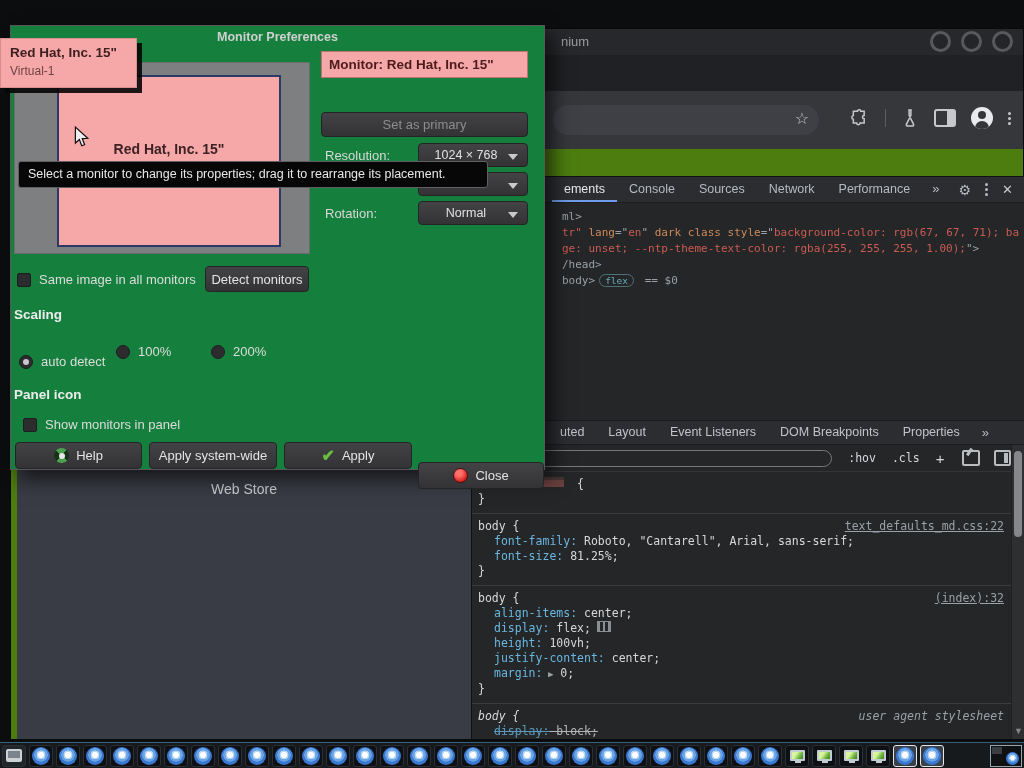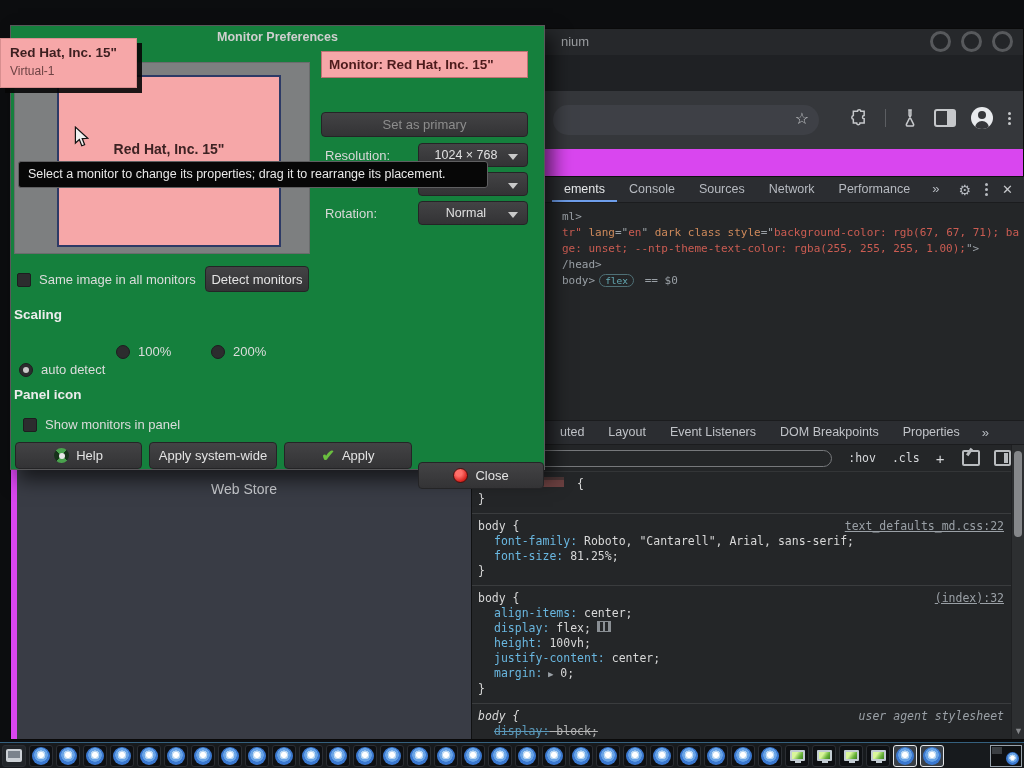--- a/index.html
+++ b/index.html
@@ -13,21 +13,21 @@
         background:radial-gradient(circle at 40% 40%,#23301c 0 45%,#11150f 80%);position:relative;}
   .logo::after{content:"";position:absolute;left:4px;top:4px;border-left:8px solid #7ac143;
                border-top:4px solid transparent;border-bottom:4px solid transparent;}
   .menus{display:flex;align-items:center;height:100%;}
   .menu-item{padding:0 11px;font-size:13.5px;color:#e2e4e5;line-height:25px;}
   .panel-right{margin-left:auto;display:flex;align-items:center;gap:8px;padding-right:8px;}
   .ind{width:4px;height:14px;background:repeating-linear-gradient(#8e9092 0 2px,transparent 2px 5px);opacity:.7;}
   .clock{font-size:13px;color:#e2e4e5;}
 
   
-  .browser{position:absolute;left:10px;top:28px;width:1014px;height:712px;background:#d946ef;
+  .browser{position:absolute;left:10px;top:28px;width:1014px;height:712px;background:#4d7c0f;
            border:1px solid #0a0a0a;box-sizing:border-box;z-index:10;}
   .titlebar{position:absolute;left:0;top:0;right:0;height:26px;background:#26282b;}
   .title-frag{position:absolute;left:550px;top:5px;font-size:13px;color:#9a9da0;}
   .win-controls{position:absolute;right:10px;top:2px;display:flex;gap:10px;}
   .win-ring{width:15px;height:15px;border-radius:50%;border:3px solid #57595c;background:#232528;}
   .tabstrip{position:absolute;left:0;top:26px;right:0;height:36px;background:#1f2124;}
   .toolbar{position:absolute;left:0;top:62px;right:0;height:58px;background:#342F3a;background:#35373b;}
   .addressbar{position:absolute;left:542px;top:14px;width:266px;height:30px;border-radius:15px;background:#3e4046;}
   .star{position:absolute;right:10px;top:4px;font-size:16px;color:#c6c8cb;}
   .tb-icons{position:absolute;right:12px;top:16px;display:flex;align-items:center;gap:15px;}
@@ -312,21 +312,21 @@
 
     <div class="chk-row" style="left:6px;top:246px;">
       <div class="checkbox"></div>
       <span>Same image in all monitors</span>
     </div>
     <div class="btn" style="position:absolute;left:194px;top:240px;width:104px;height:26px;">
       <span>Detect monitors</span>
     </div>
 
     <div class="sect" style="left:3px;top:281px;">Scaling</div>
-    <div class="chk-row" style="left:8px;top:336px;">
+    <div class="chk-row" style="left:8px;top:328px;">
       <div class="radio sel"></div>
       <span>auto detect</span>
     </div>
     <div class="chk-row" style="left:105px;top:318px;">
       <div class="radio"></div>
       <span>100%</span>
     </div>
     <div class="chk-row" style="left:200px;top:318px;">
       <div class="radio"></div>
       <span>200%</span>

